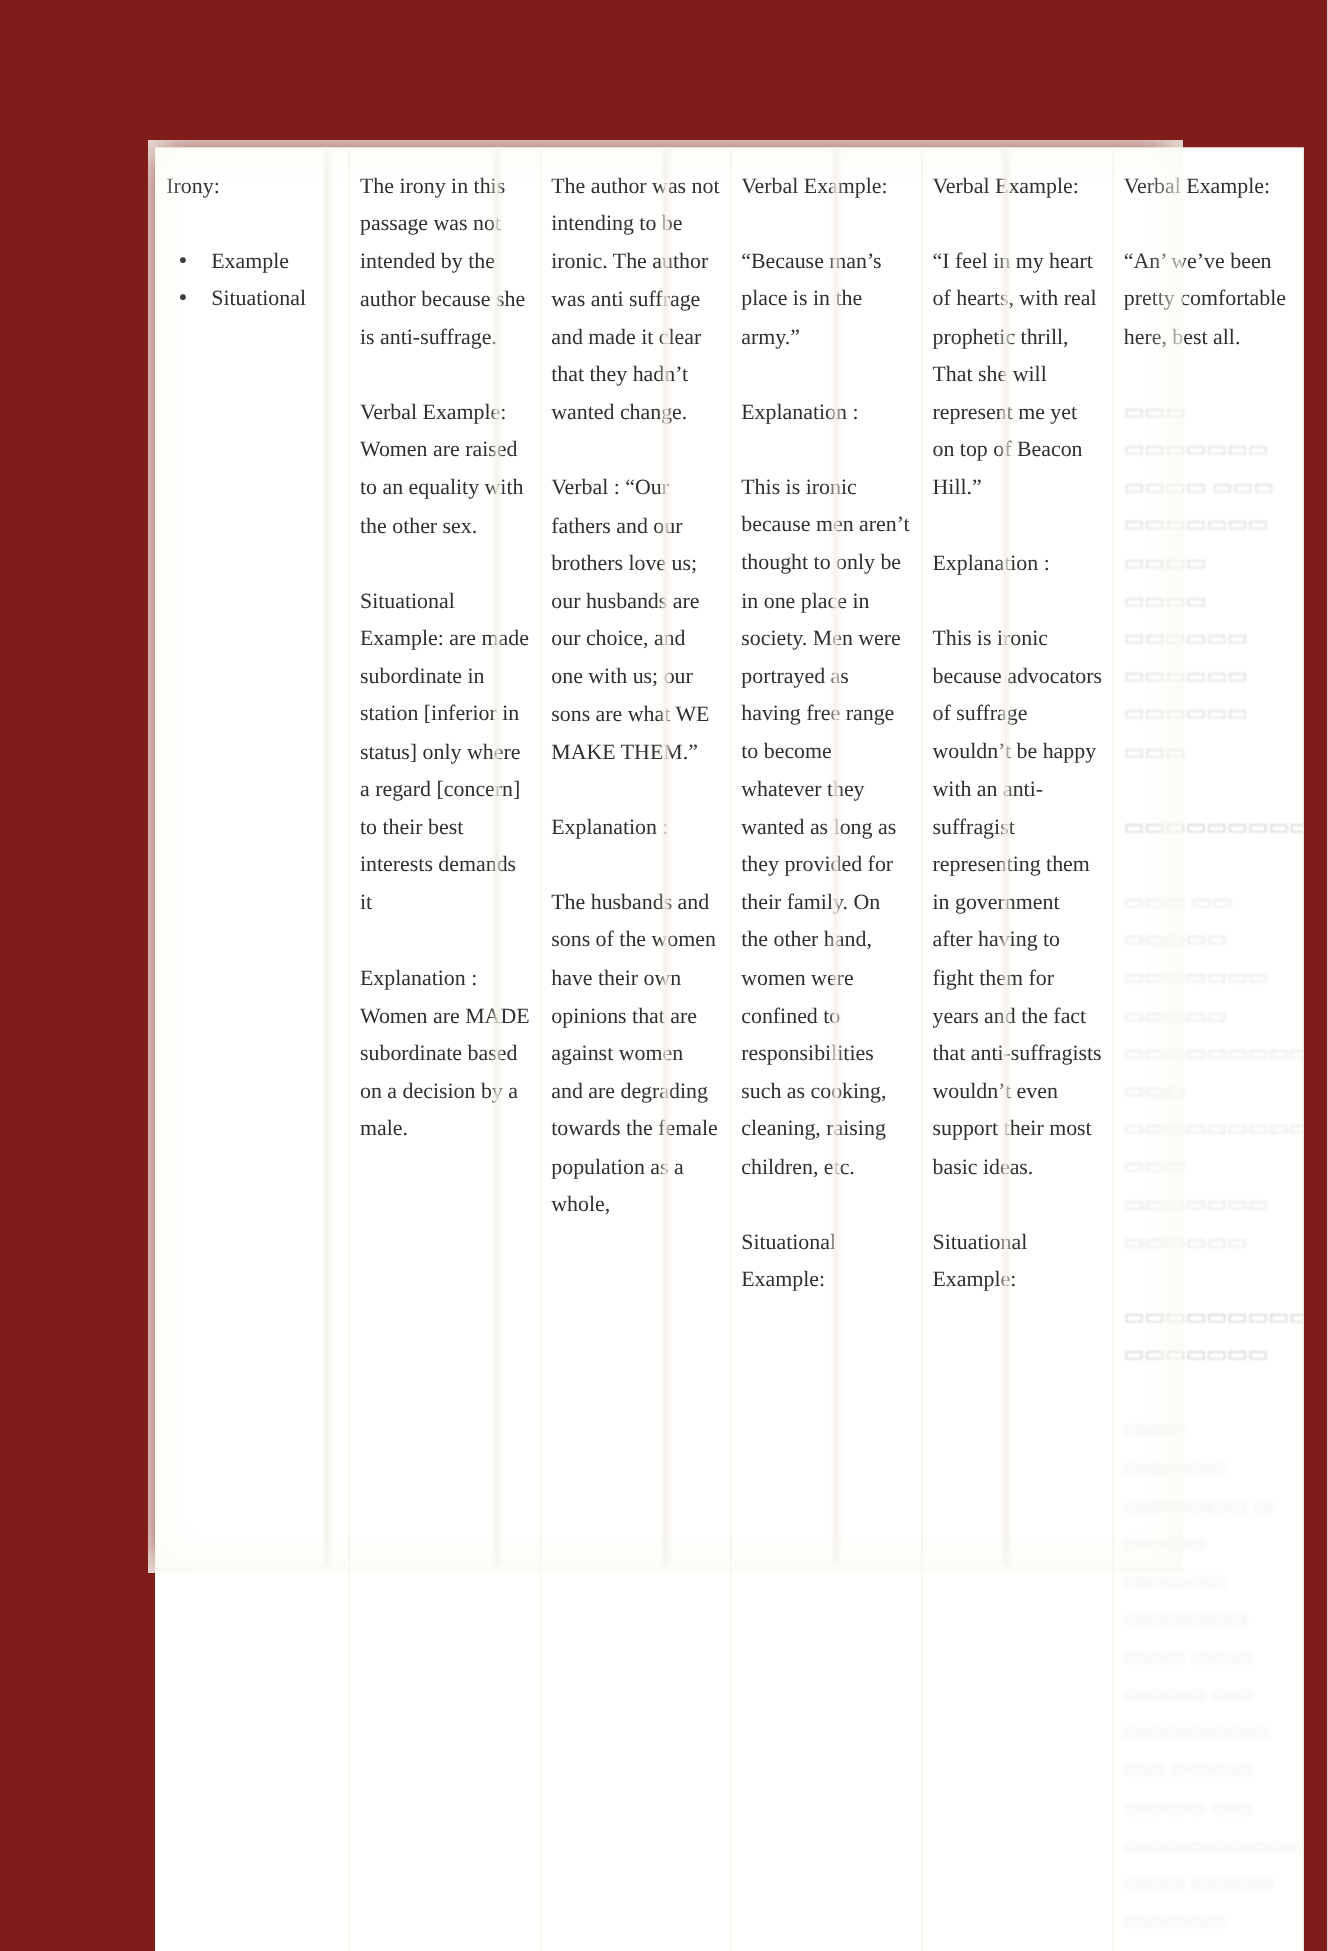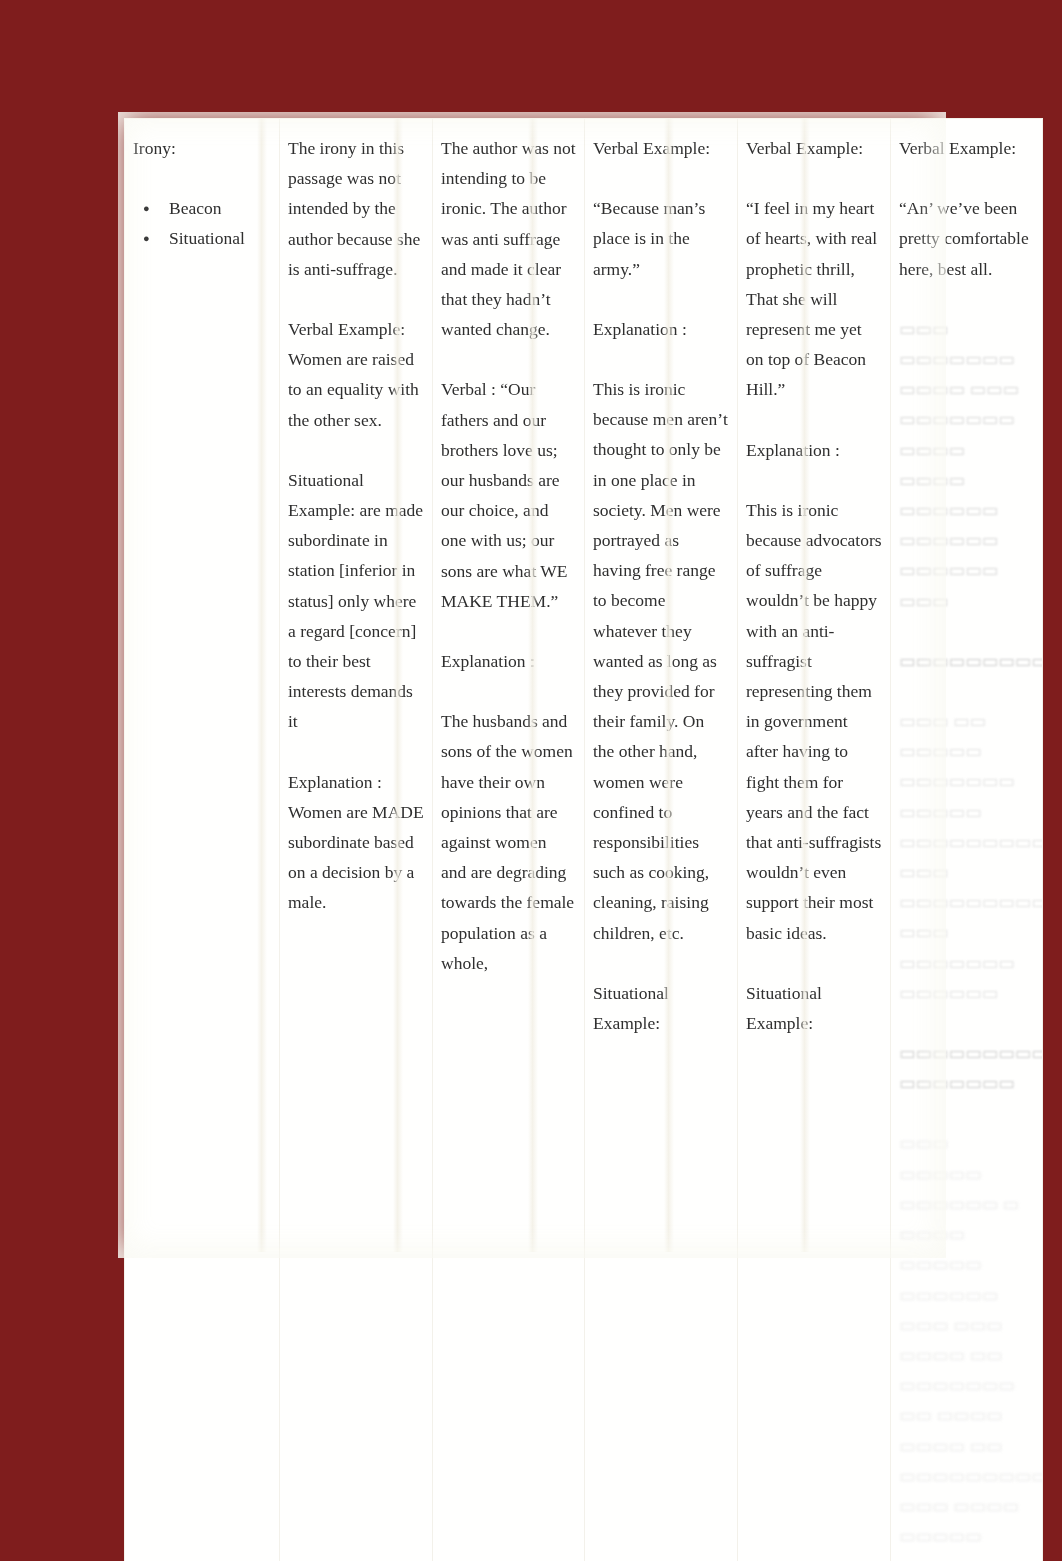--- a/index.html
+++ b/index.html
@@ -125,21 +125,21 @@
   <div class="table-wrap">
 
     <table class="irony-table">
       <tbody>
         <tr>
 
           <td class="col-1">
             <div class="cell-body">
               <p>Irony:</p>
               <ul class="bullets">
-                <li>Beacon</li>
+                <li>Example</li>
                 <li>Situational</li>
               </ul>
             </div>
           </td>
 
           <td class="col-2">
             <div class="cell-body">
               <p>The irony in this passage was not intended by the author because she is anti-suffrage.</p>
               <p>Verbal Example: Women are raised to an equality with the other sex.</p>
               <p>Situational Example:  are made subordinate in station [inferior in status] only where a regard [concern] to their best interests demands it</p>

